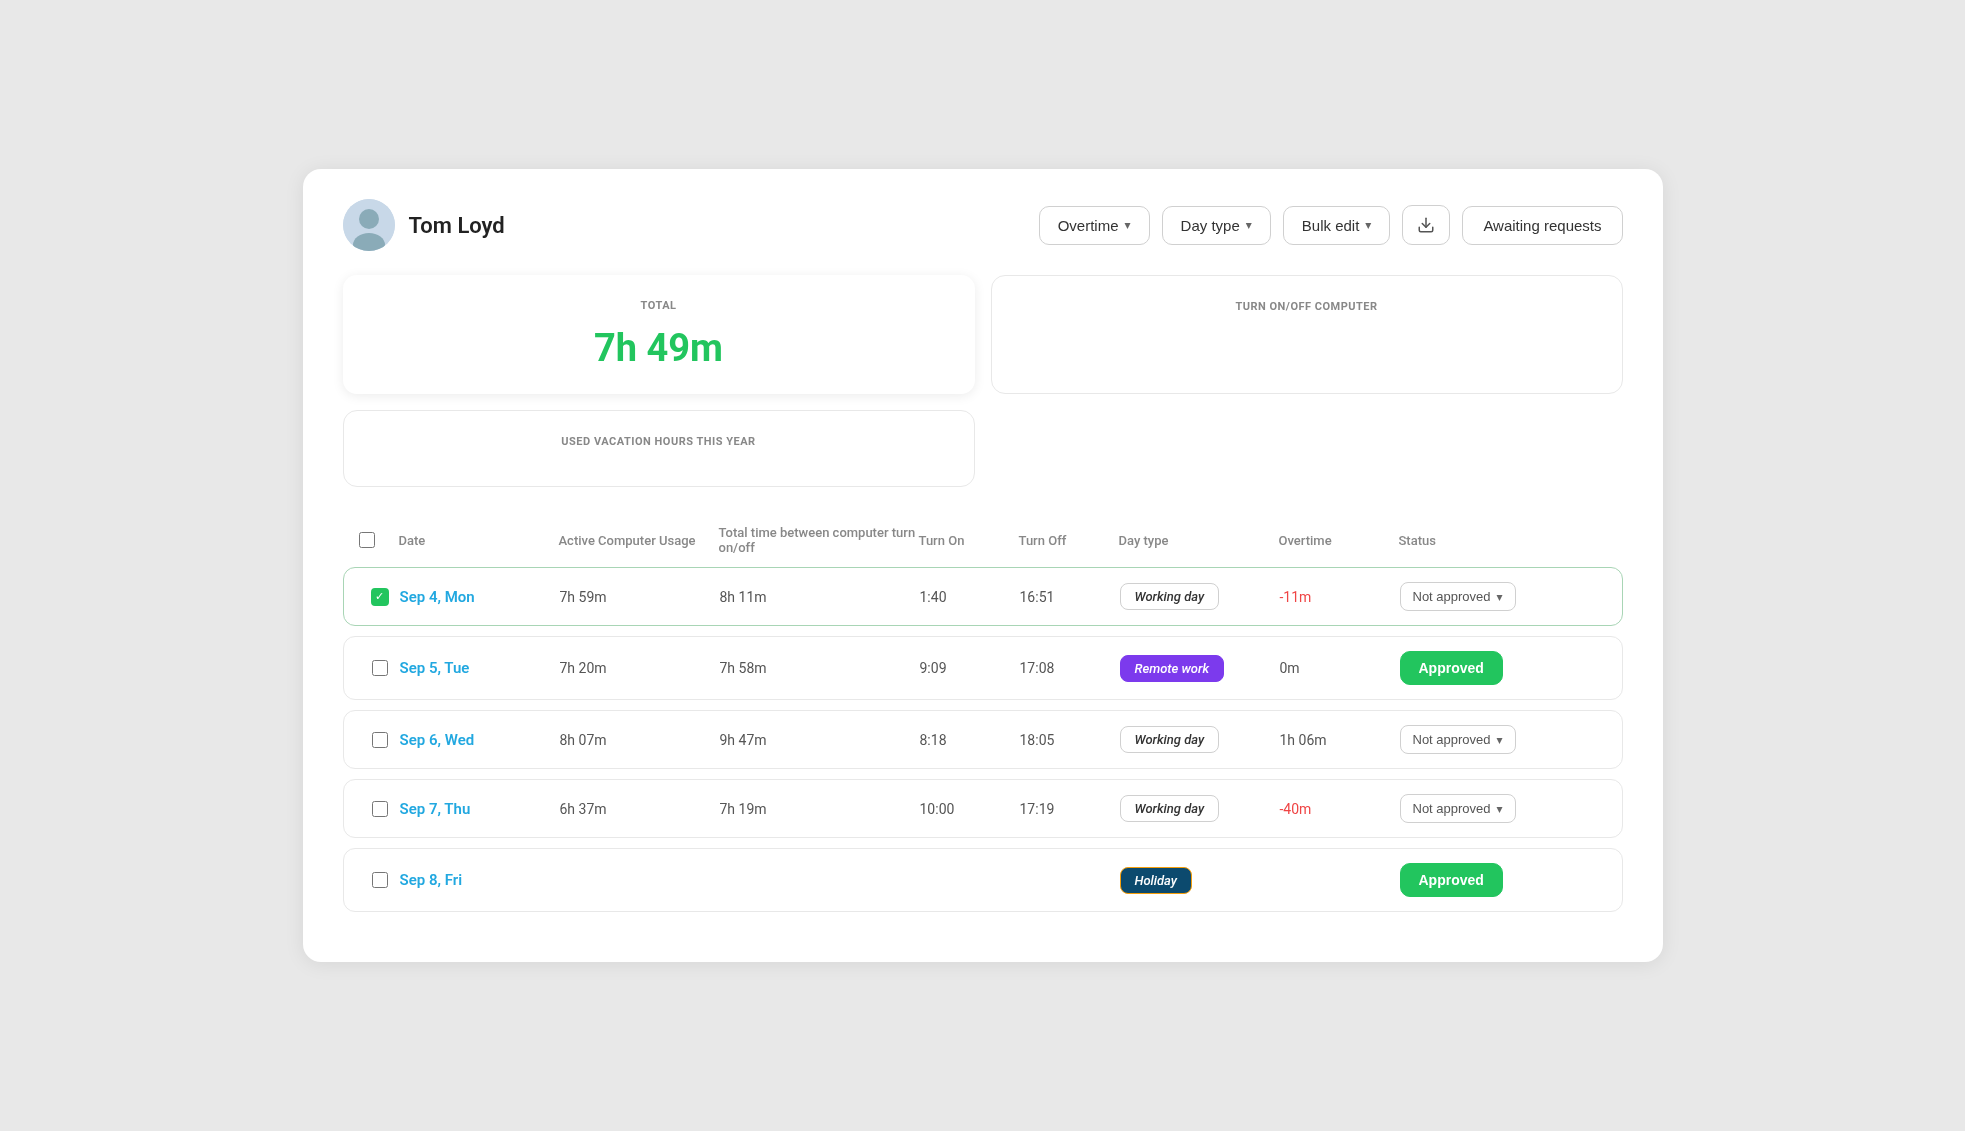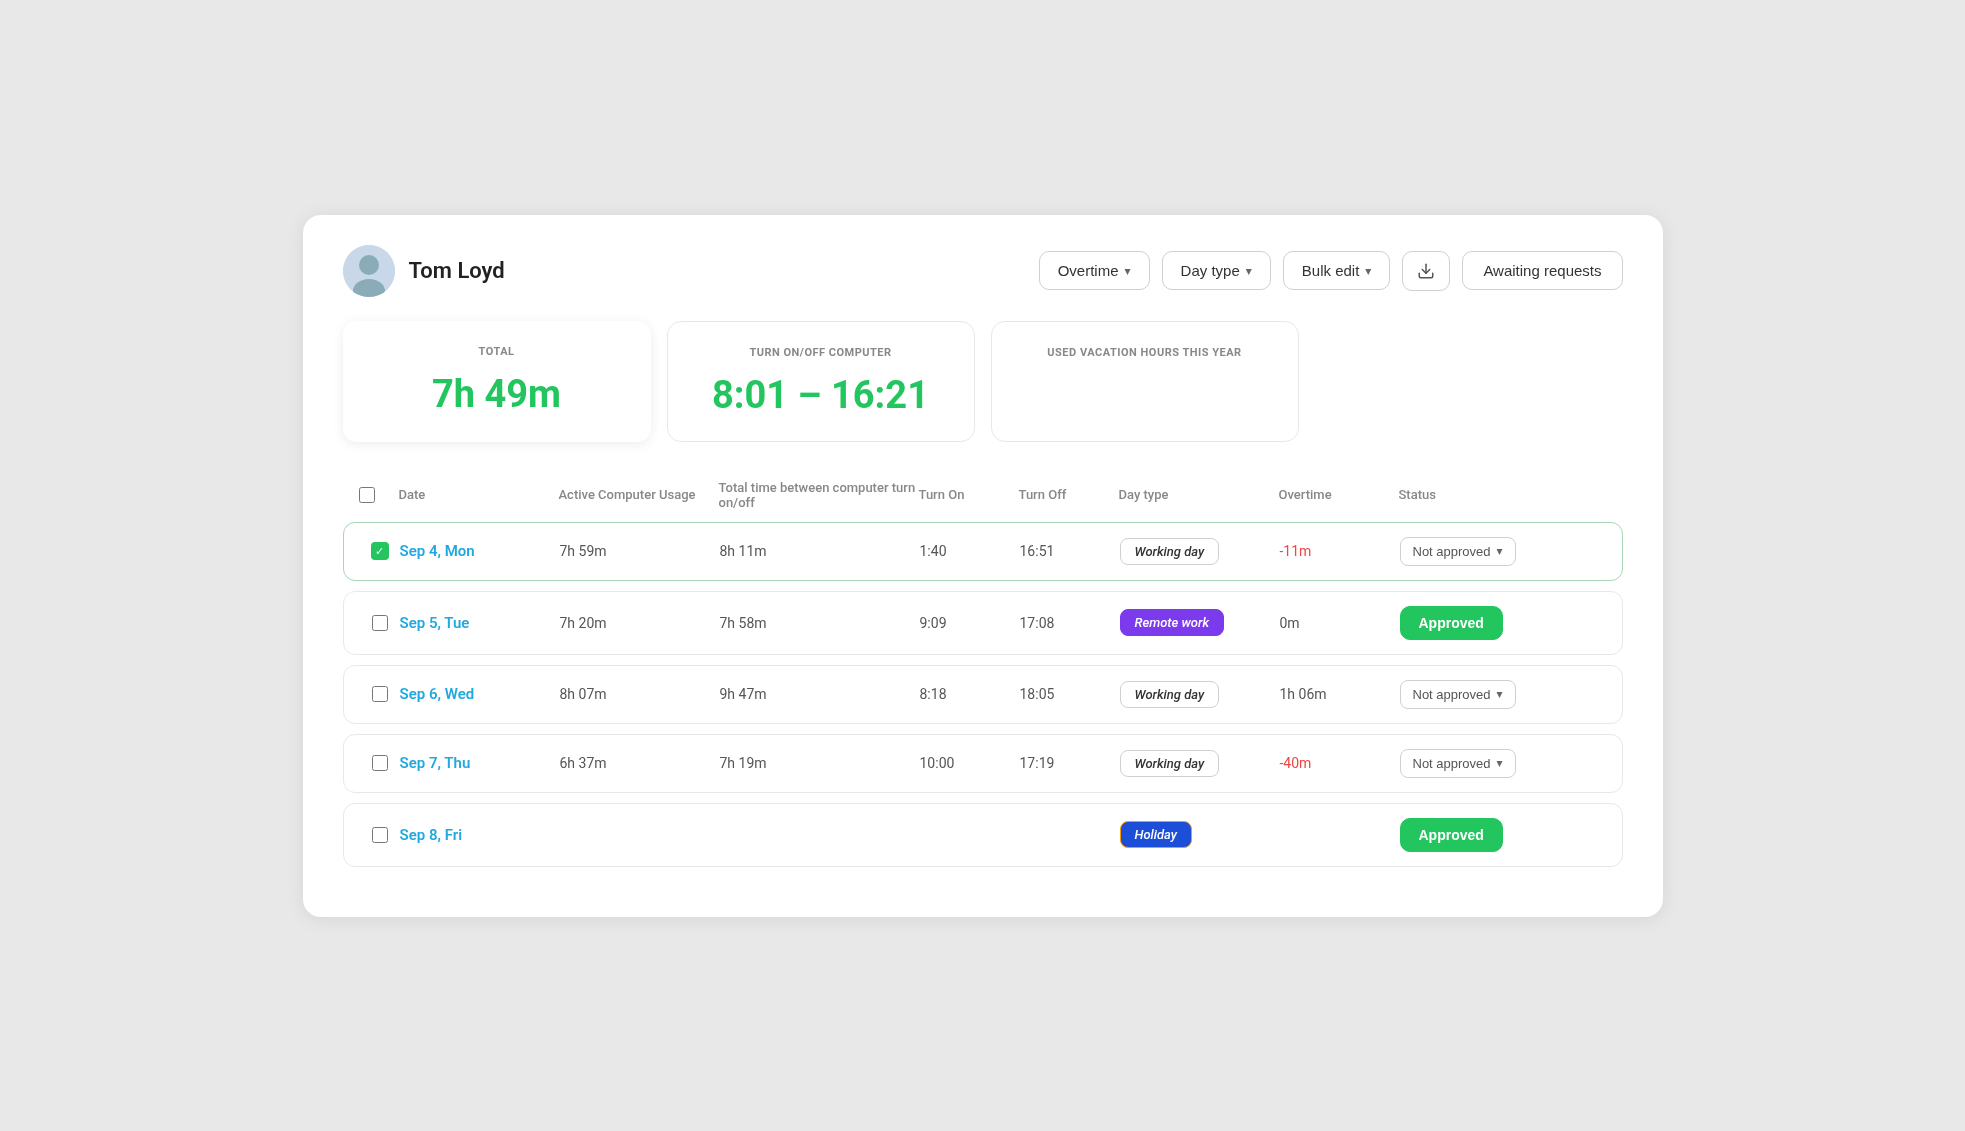--- a/index.html
+++ b/index.html
@@ -101,21 +101,21 @@
     }
     .hide-stats-bar span {
       font-size: 14px;
       color: #555;
       margin-right: 6px;
     }
 
     
     .stats-row {
       display: grid;
-      grid-template-columns: 1fr 1fr 1fr 1fr;
+      grid-template-columns: 1fr 1fr;
       gap: 16px;
       margin-bottom: 30px;
     }
     .stat-card {
       border: 1.5px solid #e8e8e8;
       border-radius: 14px;
       padding: 24px 20px;
       text-align: center;
     }
     .stat-card:first-child {
@@ -207,21 +207,21 @@
       background: #fff;
       font-weight: 500;
       font-style: italic;
     }
     .badge.purple {
       background: #7c3aed;
       color: #fff;
       border-color: #7c3aed;
     }
     .badge.orange {
-      background: #1d4ed8;
+      background: #0c4a6e;
       color: #fff;
       border-color: #f59e0b;
       text-align: center;
     }
     .status-btn {
       display: flex;
       align-items: center;
       gap: 6px;
       border: 1.5px solid #d0d0d0;
       border-radius: 8px;
@@ -287,21 +287,20 @@
   </div>
 
 
   <div class="stats-row">
     <div class="stat-card">
       <div class="stat-label">TOTAL</div>
       <div class="stat-value">7h 49m</div>
     </div>
     <div class="stat-card">
       <div class="stat-label">TURN ON/OFF COMPUTER</div>
-      <div class="stat-value">8:01 – 16:21</div>
     </div>
     <div class="stat-card">
       <div class="stat-label">USED VACATION HOURS THIS YEAR</div>
     </div>
   </div>
 
   <div class="table-container">
 
     <div class="table-header">
       <div class="th">

